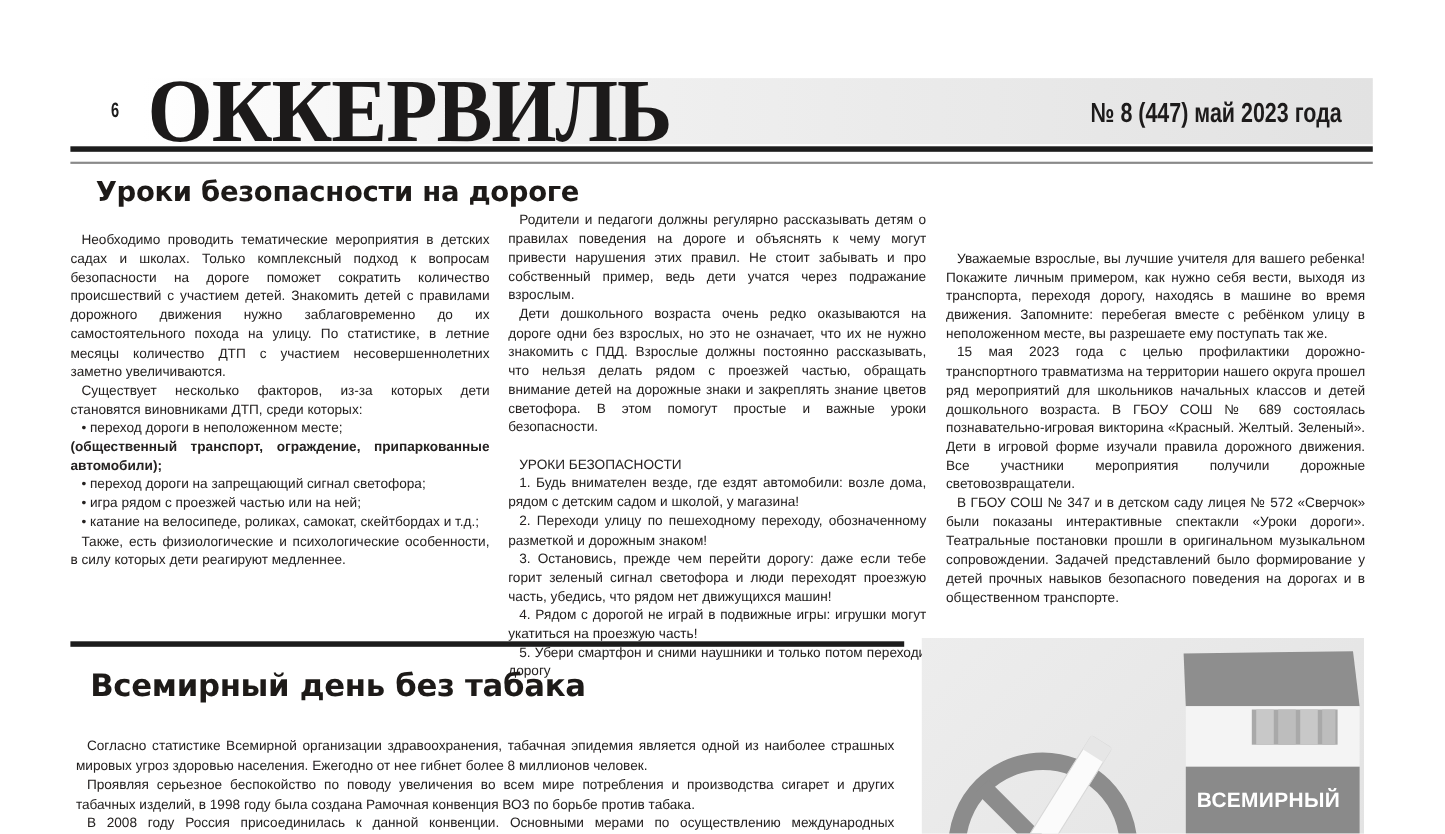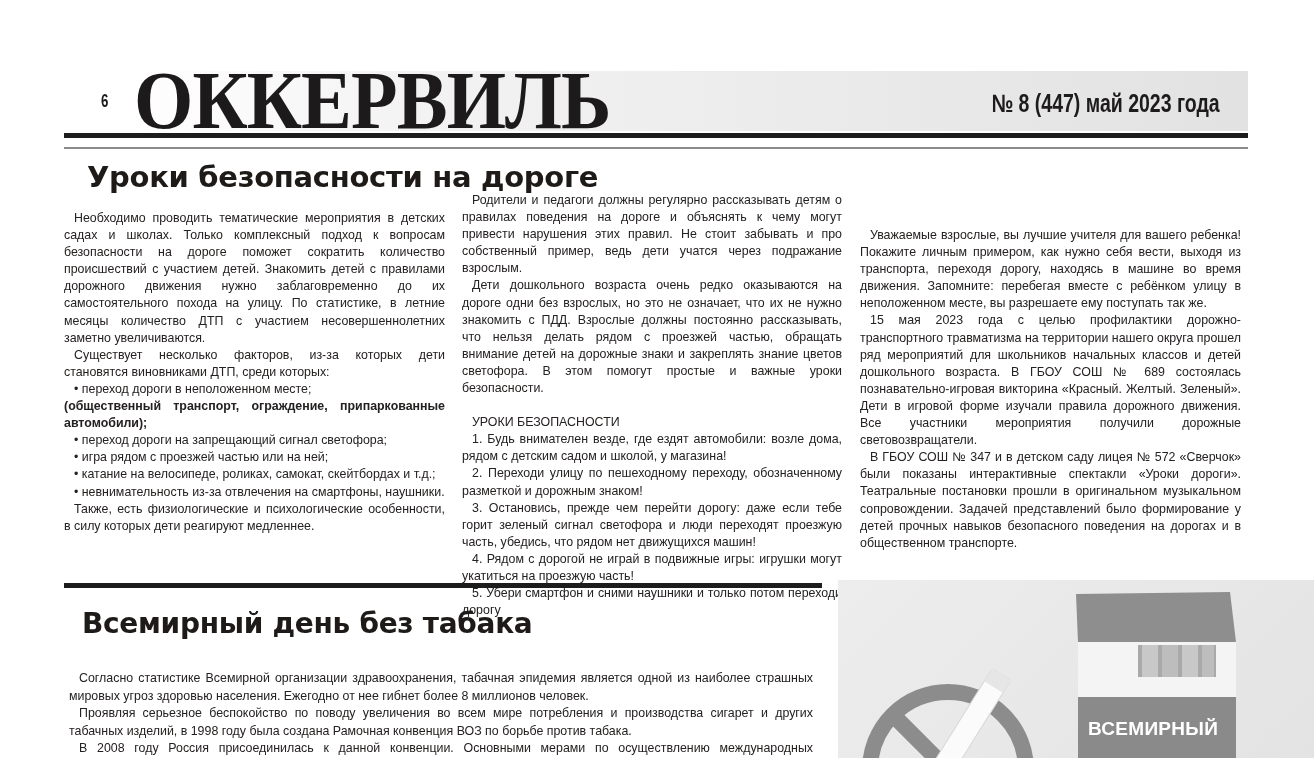--- a/index.html
+++ b/index.html
@@ -4,33 +4,33 @@
 <style>
   html,body{margin:0;padding:0;background:#ffffff;}
   body{width:1314px;height:758px;position:relative;overflow:hidden;font-family:"Liberation Sans Narrow","Liberation Sans",sans-serif;color:#1e1b1a;}
   .masthead-band{position:absolute;left:130px;top:71px;width:1118px;height:60px;background:linear-gradient(90deg,#ffffff 0%,#f3f3f3 25%,#e2e2e2 100%);}
   .page-num{position:absolute;left:101px;top:90px;font-family:"Liberation Sans",sans-serif;font-weight:bold;font-size:19px;transform:scaleX(0.7);transform-origin:left;color:#1b1b1b;}
   .paper-title{position:absolute;left:134px;top:60px;font-family:"Liberation Serif",serif;font-weight:bold;font-size:82px;letter-spacing:-1px;line-height:82px;color:#1c1a1a;transform:scaleX(0.93);transform-origin:left;}
   .issue{position:absolute;right:94px;top:89px;font-family:"Liberation Sans",sans-serif;font-weight:bold;font-size:25px;color:#1d1b1b;transform:scaleX(0.78);transform-origin:right;white-space:nowrap;}
   .rule-thick{position:absolute;left:64px;top:133px;width:1184px;height:5px;background:#1c1c1c;}
   .rule-thin{position:absolute;left:64px;top:147px;width:1184px;height:2px;background:#8a8a8a;}
   .headline{position:absolute;font-family:"DejaVu Sans",sans-serif;font-weight:bold;color:#1d1a18;white-space:nowrap;}
-  .h1{left:87px;top:160px;font-size:29px;letter-spacing:-0.3px;}
+  .h1{left:87px;top:160px;font-size:25px;letter-spacing:-0.3px;}
   .h2{left:82px;top:607px;font-size:28px;letter-spacing:-0.3px;}
   .col{position:absolute;font-size:12.4px;line-height:17.1px;text-align:justify;color:#242120;}
   .col p{margin:0;text-indent:10px;}
   .col p.noind{text-indent:0;font-weight:bold;}
   .col .gap{height:17px;}
   .c1{left:64px;top:210px;width:381px;}
   .c2{left:462px;top:192px;width:380px;}
   .c3{left:860px;top:210px;width:381px;}
   .rule-mid{position:absolute;left:64px;top:583px;width:758px;height:5px;background:#1c1c1c;}
   .lower{position:absolute;left:69px;top:670px;width:744px;font-size:12.4px;line-height:17.5px;text-align:justify;color:#242120;}
   .lower p{margin:0;text-indent:10px;}
-  .photo{position:absolute;left:838px;top:580px;width:476px;height:178px;background:linear-gradient(135deg,#ededed,#e3e3e3);overflow:hidden;}
+  .photo{position:absolute;left:838px;top:580px;width:402px;height:178px;background:linear-gradient(135deg,#ededed,#e3e3e3);overflow:hidden;}
   .photo svg{position:absolute;left:0;top:0;}
   .pack-text{position:absolute;left:250px;top:138px;font-family:"Liberation Sans",sans-serif;font-weight:bold;font-size:19px;color:#ffffff;letter-spacing:0.3px;}
 </style>
 </head>
 <body>
 
 <div class="masthead-band"></div>
 <div class="page-num">6</div>
 <div class="paper-title">ОККЕРВИЛЬ</div>
 <div class="issue">№ 8 (447) май 2023 года</div>
@@ -40,21 +40,20 @@
 <div class="headline h1">Уроки безопасности на дороге</div>
 
 <div class="col c1">
   <p>Необходимо проводить тематические мероприятия в детских садах и школах. Только комплексный подход к вопросам безопасности на дороге поможет сократить количество происшествий с участием детей. Знакомить детей с правилами дорожного движения нужно заблаговременно до их самостоятельного похода на улицу. По статистике, в летние месяцы количество ДТП с участием несовершеннолетних заметно увеличиваются.</p>
   <p>Существует несколько факторов, из-за которых дети становятся виновниками ДТП, среди которых:</p>
   <p>• переход дороги в неположенном месте;</p>
   <p class="noind">(общественный транспорт, ограждение, припаркованные автомобили);</p>
   <p>• переход дороги на запрещающий сигнал светофора;</p>
   <p>• игра рядом с проезжей частью или на ней;</p>
   <p>• катание на велосипеде, роликах, самокат, скейтбордах и т.д.;</p>
-  <p>• невнимательность из-за отвлечения на смартфоны, наушники.</p>
   <p>Также, есть физиологические и психологические особенности, в силу которых дети реагируют медленнее.</p>
 </div>
 
 <div class="col c2">
   <p>Родители и педагоги должны регулярно рассказывать детям о правилах поведения на дороге и объяснять к чему могут привести нарушения этих правил. Не стоит забывать и про собственный пример, ведь дети учатся через подражание взрослым.</p>
   <p>Дети дошкольного возраста очень редко оказываются на дороге одни без взрослых, но это не означает, что их не нужно знакомить с ПДД. Взрослые должны постоянно рассказывать, что нельзя делать рядом с проезжей частью, обращать внимание детей на дорожные знаки и закреплять знание цветов светофора. В этом помогут простые и важные уроки безопасности.</p>
   <div class="gap"></div>
   <p>УРОКИ БЕЗОПАСНОСТИ</p>
   <p>1. Будь внимателен везде, где ездят автомобили: возле дома, рядом с детским садом и школой, у магазина!</p>
   <p>2. Переходи улицу по пешеходному переходу, обозначенному разметкой и дорожным знаком!</p>

